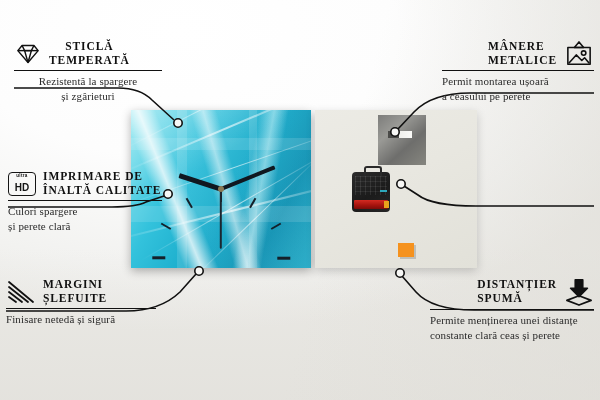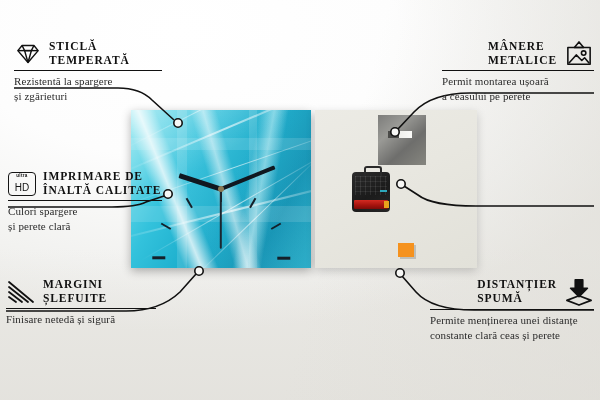--- a/index.html
+++ b/index.html
@@ -240,21 +240,21 @@
   .hd-badge .ultra {
     font-family: "Liberation Sans", sans-serif;
     font-size: 4.6px;
     letter-spacing: 0.3px;
     font-weight: bold;
     color: #141414;
   }
   .hd-badge .hd {
     font-family: "Liberation Sans", sans-serif;
     font-size: 10px;
-    font-weight: normal;
+    font-weight: bold;
     color: #141414;
     margin-top: 5px;
   }
 </style>
 </head>
 <body>
 
 <div id="stage">
 
   <div class="product" id="clock-face">
@@ -313,21 +313,21 @@
     <path d="M594,93 L470,93 Q432,93 414,112 L398,129"></path>
     <circle cx="395" cy="132" r="4.2"></circle>
 
     <path d="M594,206 L476,206 Q432,206 418,195 L404,186"></path>
     <circle cx="401" cy="184" r="4.2"></circle>
 
     <path d="M594,310 L474,310 Q432,310 416,292 L402,276"></path>
     <circle cx="400" cy="273" r="4.2"></circle>
   </svg>
 
-  <div class="feature left" style="left:14px; top:40px; width:148px;">
+  <div class="feature left" style="left:14px; top:40px; width:148px;text-align:center;">
     <div class="head">
       <svg class="ficon" width="28" height="22" viewBox="0 0 32 26">
         <g fill="none" stroke="#111" stroke-width="1.7" stroke-linejoin="round">
           <path d="M4,9 L9,3 L23,3 L28,9 L16,23 Z"></path>
           <path d="M4,9 L28,9"></path>
           <path d="M9,3 L12,9 L16,23"></path>
           <path d="M23,3 L20,9 L16,23"></path>
           <path d="M12,9 L20,9"></path>
         </g>
       </svg>

